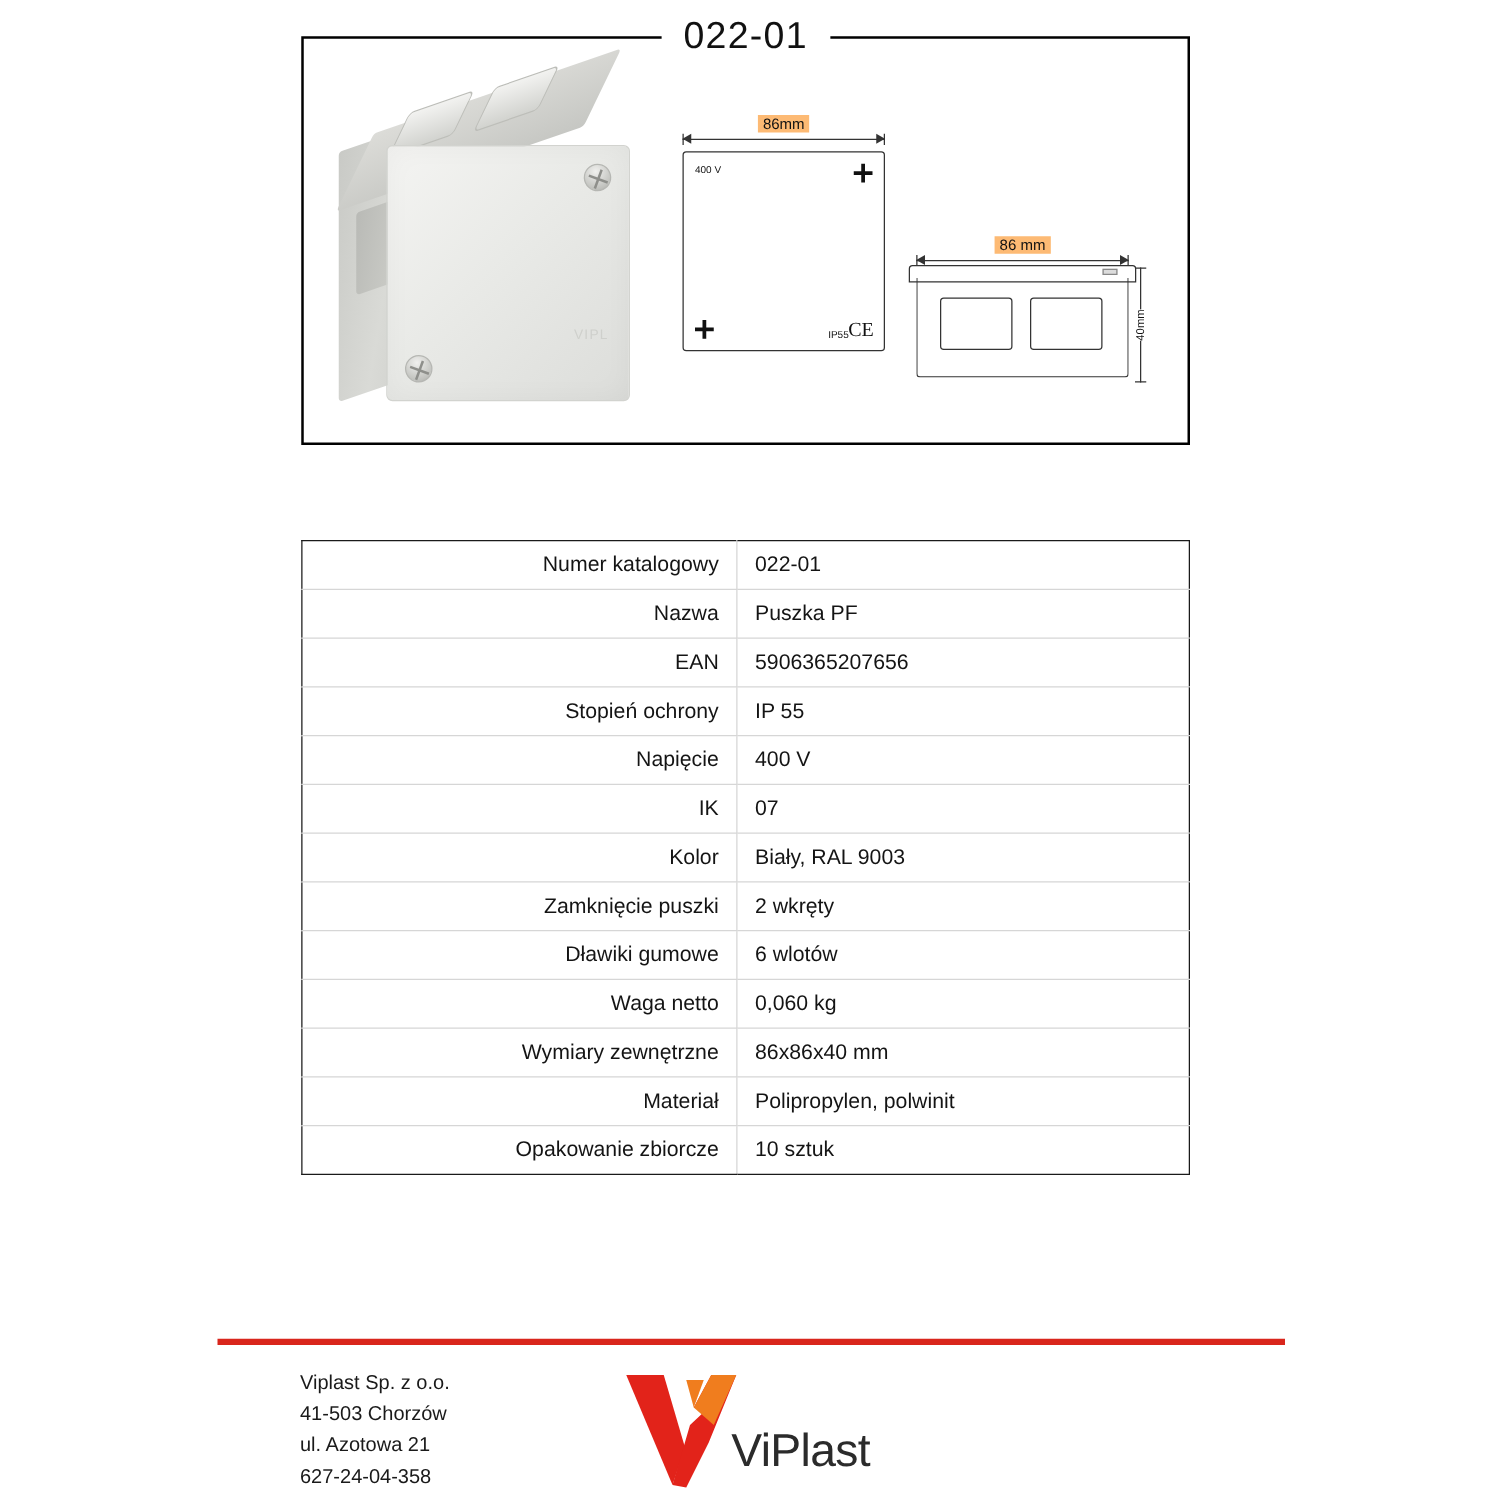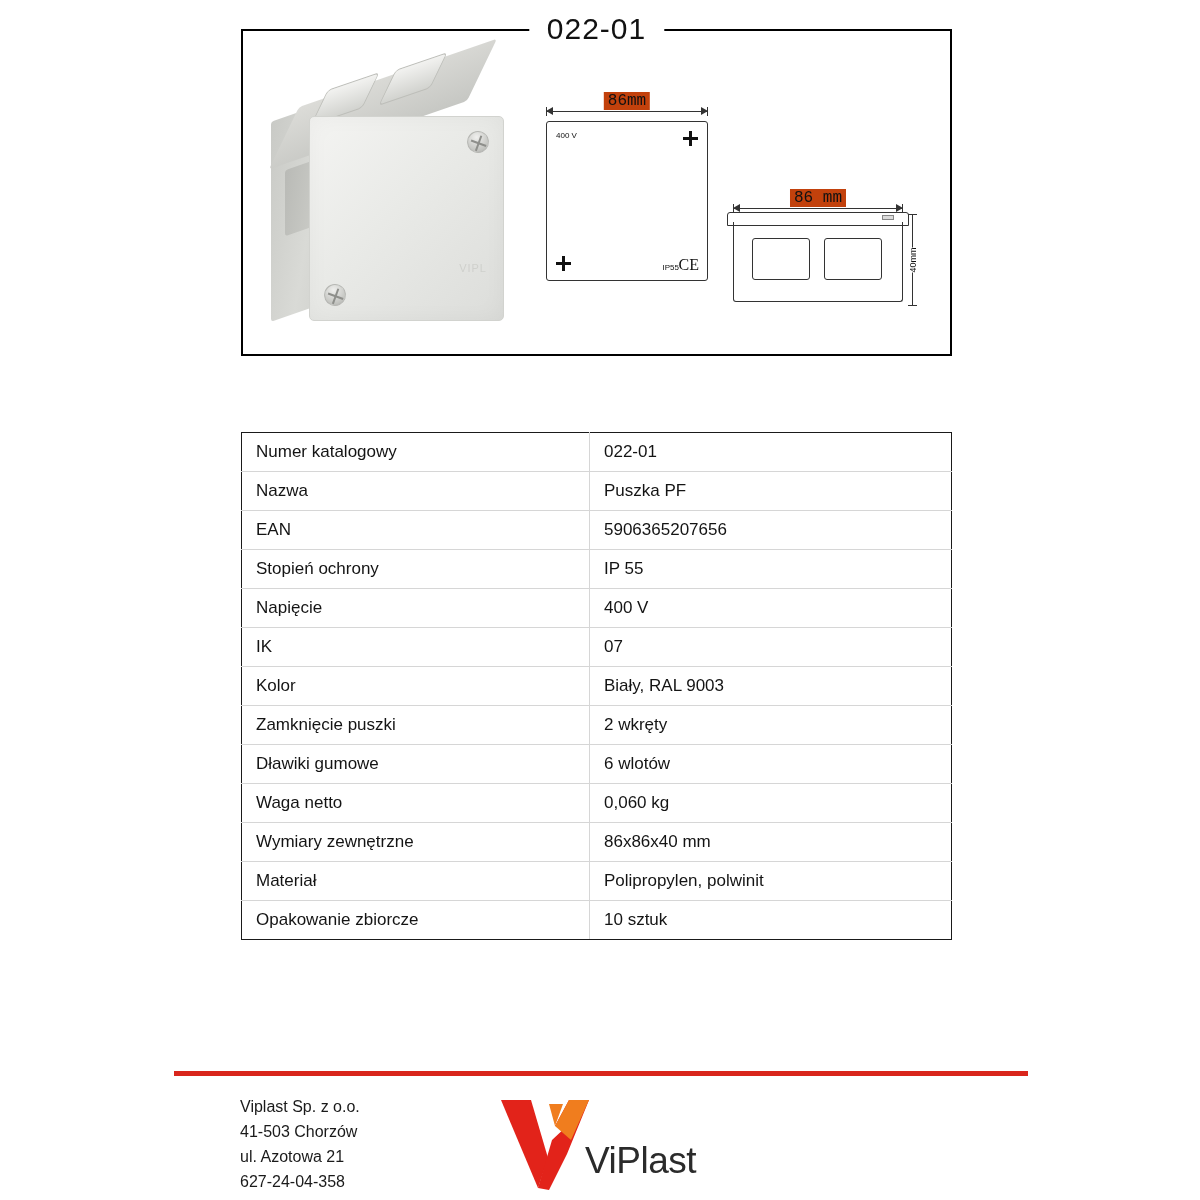--- a/index.html
+++ b/index.html
@@ -144,25 +144,24 @@
     border-top: 4px solid transparent;
     border-bottom: 4px solid transparent;
   }
   .dim-arrow-l { left: 0; border-right: 7px solid #333; }
   .dim-arrow-r { right: 0; border-left: 7px solid #333; }
   .dim-label {
     position: absolute;
     left: 50%;
     top: -1px;
     transform: translateX(-50%);
-    background: #c2410c;
+    background: #fdba74;
     padding: 0 4px;
-    font-size: 16px;
+    font-size: 12px;
     color: #111;
-    font-family: Liberation Mono, monospace;
   }
   .box-front {
     position: absolute;
     left: 8px; top: 40px;
     width: 162px; height: 160px;
     border: 1px solid #333;
     border-radius: 3px;
   }
   .cross {
     position: absolute;
@@ -275,21 +274,21 @@
     width: 711px;
     border-collapse: collapse;
     font-size: 17px;
   }
   .spec-table td {
     border: 1px solid #d6d6d6;
     padding: 9px 14px;
     height: 32px;
     vertical-align: middle;
   }
-  .spec-table td.k { width: 348px; color: #141414; }
+  .spec-table td.k { width: 348px; color: #141414; text-align: right; }
   .spec-table td.v { color: #141414; }
   .spec-table tr:first-child td { border-top: 1px solid #1a1a1a; }
   .spec-table tr:last-child td { border-bottom: 1px solid #1a1a1a; }
   .spec-table td.k { border-left: 1px solid #1a1a1a; }
   .spec-table td.v { border-right: 1px solid #1a1a1a; }
 
   
   .footer-rule {
     position: absolute;
     left: 174px;

